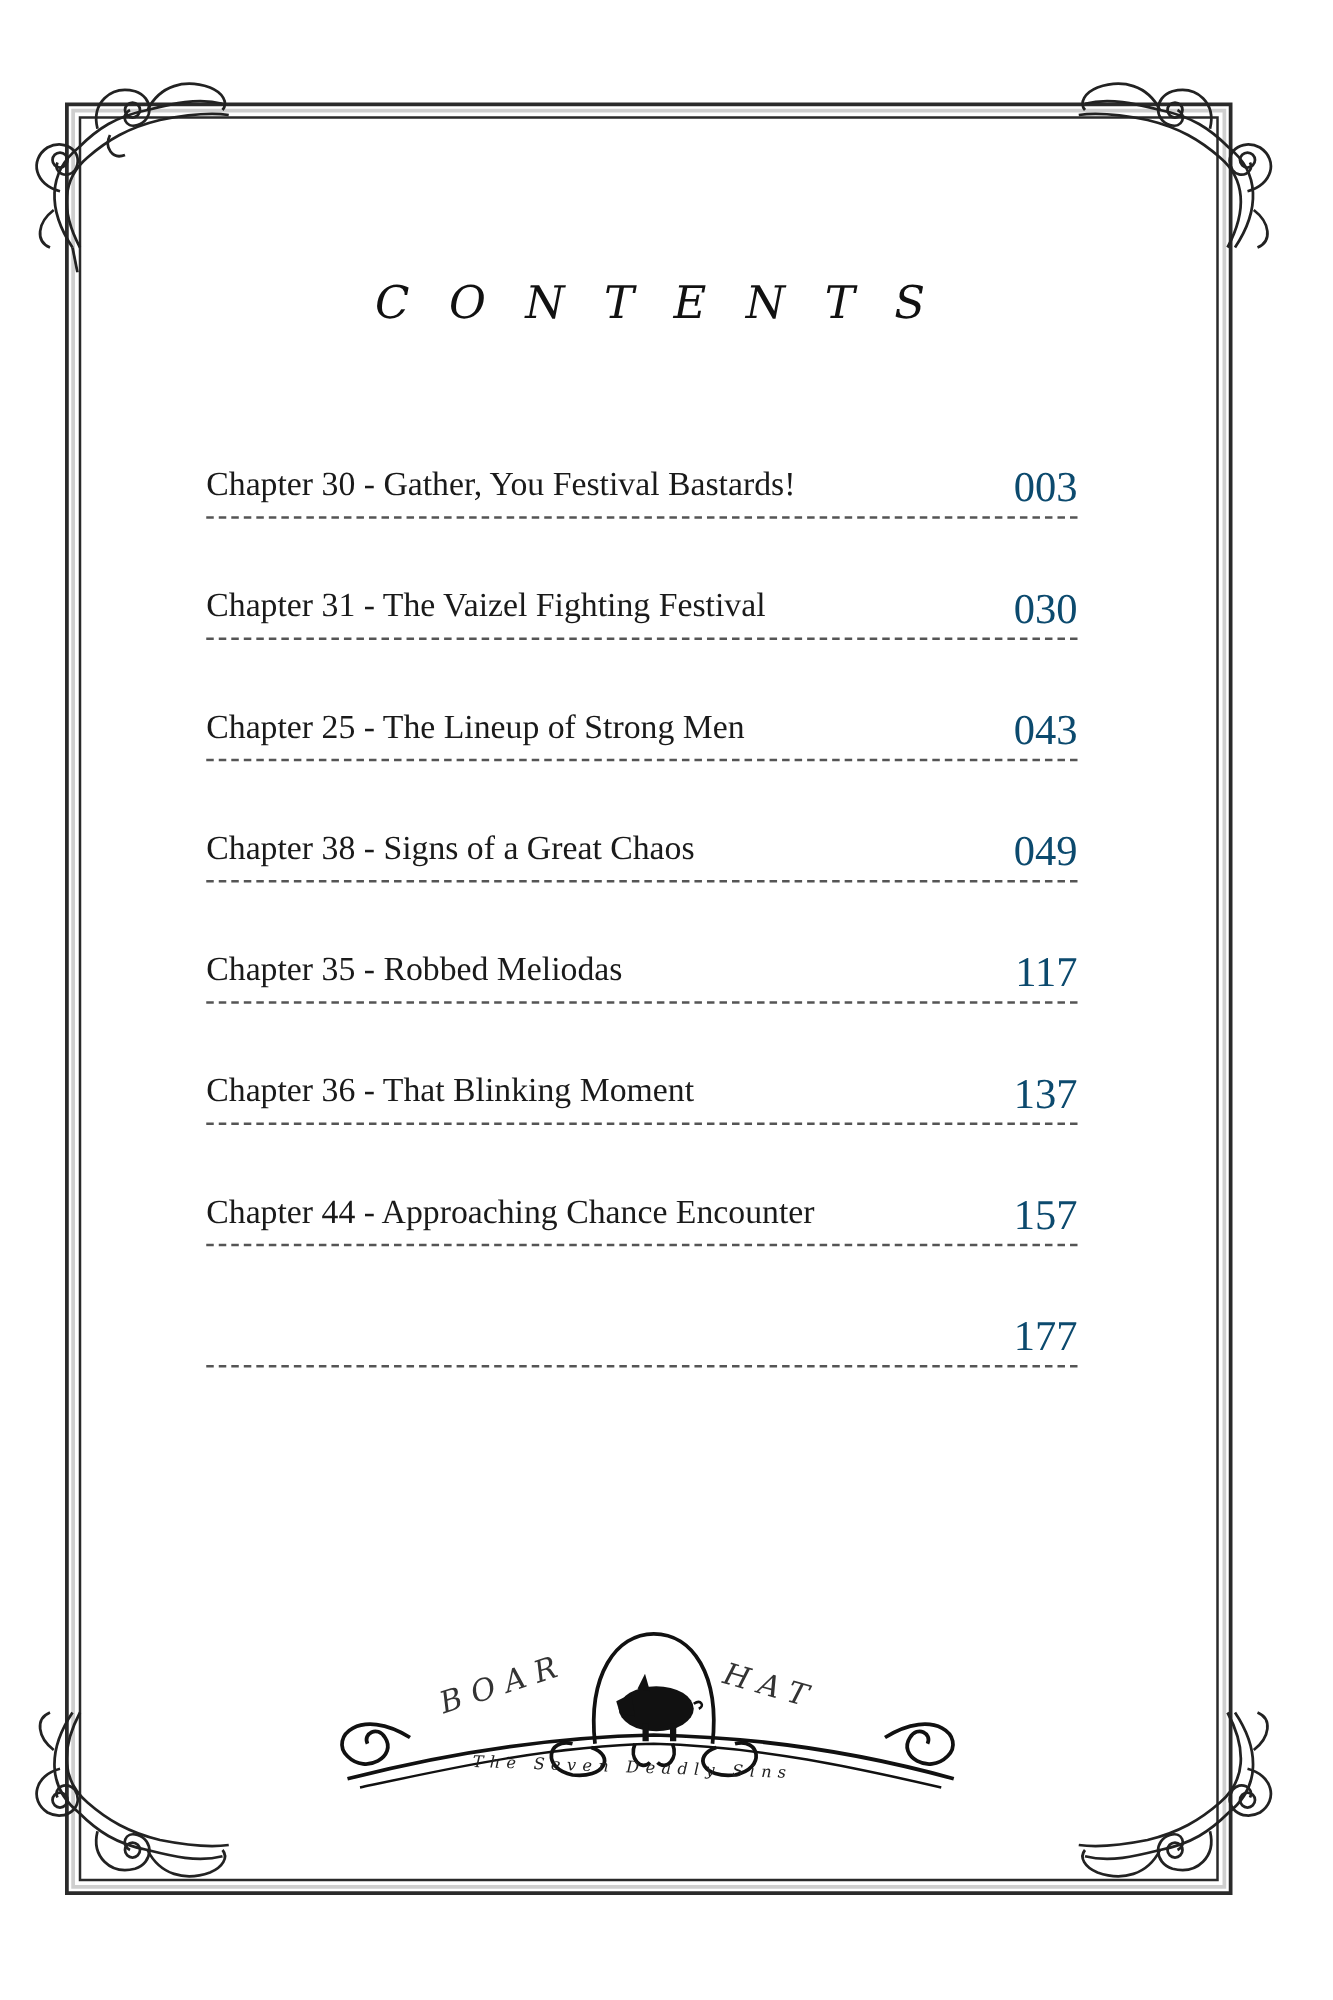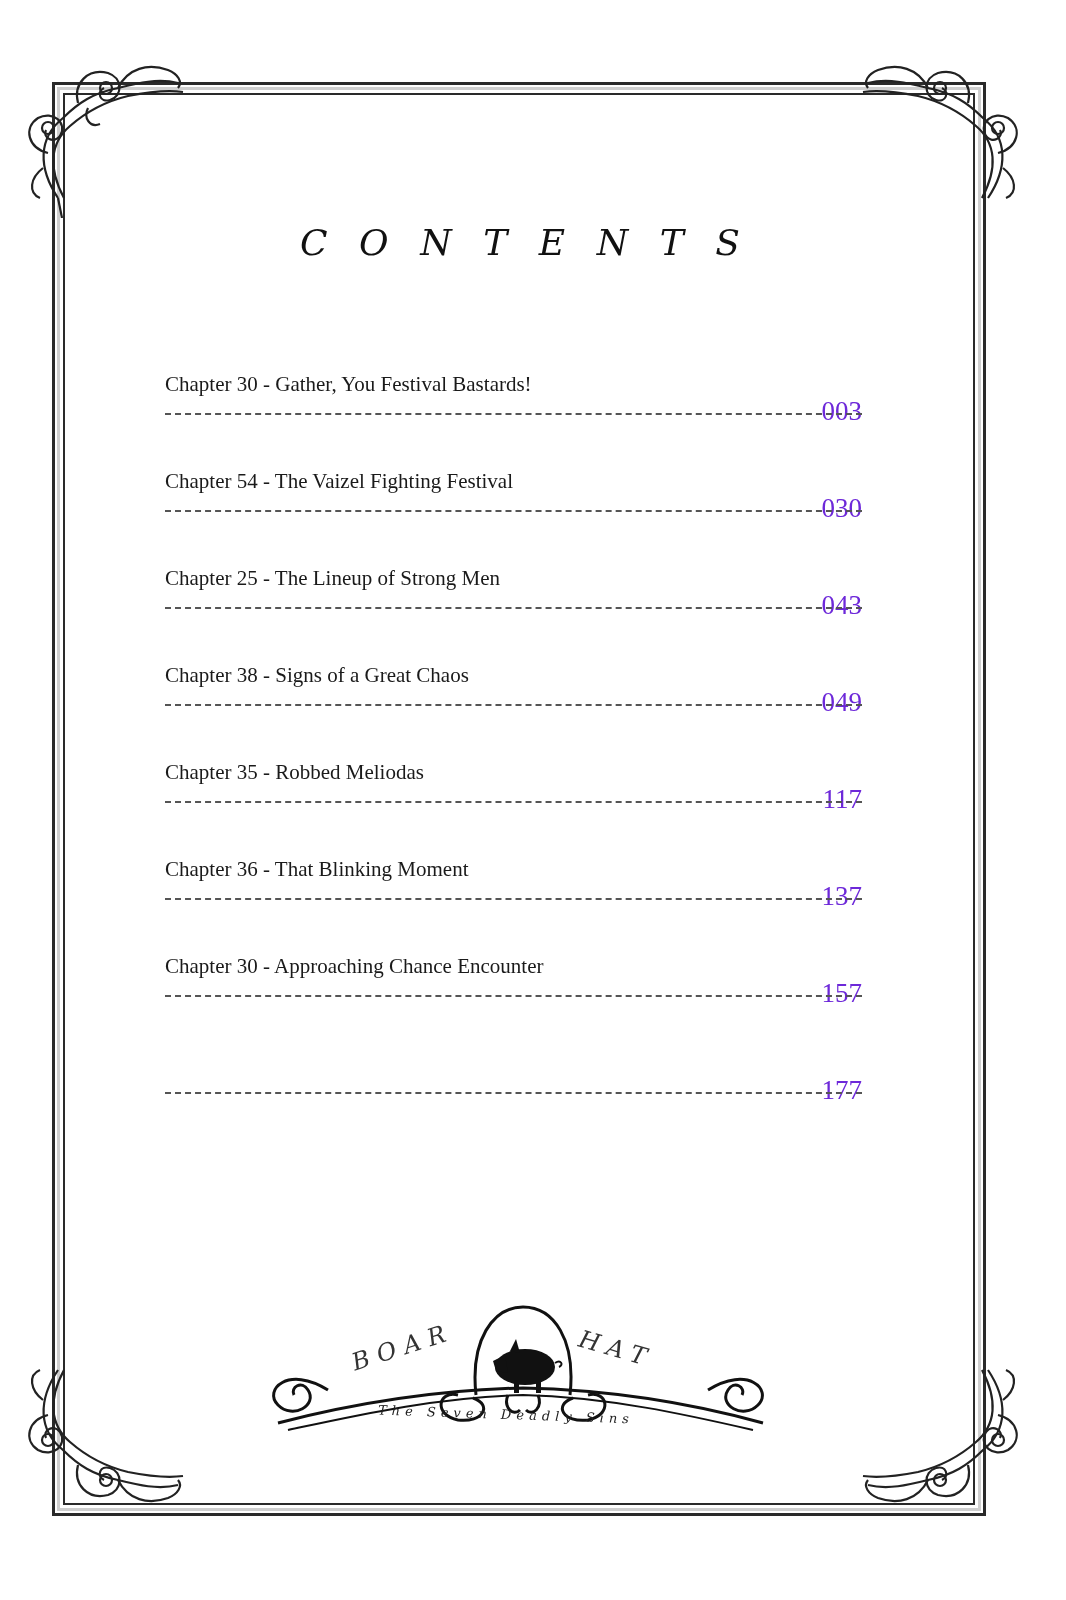--- a/index.html
+++ b/index.html
@@ -13,22 +13,22 @@
     .corner svg { width: 100%; height: 100%; }
     .corner-tl { left: 18px; top: 48px; }
     .corner-tr { right: 38px; top: 48px; transform: scaleX(-1); }
     .corner-bl { left: 18px; top: 1350px; transform: scaleY(-1); }
     .corner-br { right: 38px; top: 1350px; transform: scale(-1,-1); }
 
     .title { position: absolute; left: 300px; top: 222px; width: 440px; display: flex; justify-content: space-between; font-family: "DejaVu Serif", serif; font-style: italic; font-size: 36px; color: #111; }
 
     .toc { position: absolute; left: 165px; top: 368px; width: 697px; }
     .toc-row { position: relative; height: 97px; }
-    .toc-row .label { position: absolute; left: 0; top: 4px; font-family: "Liberation Serif", serif; font-size: 21px; color: #1a1a1a; white-space: nowrap; }
-    .toc-row .page { position: absolute; right: 0; top: 4px; font-family: "Liberation Serif", serif; font-size: 27px; color: #6d28d9; margin-top: 24px; }
+    .toc-row .label { position: absolute; left: 0; top: 4px; font-family: "Liberation Serif", serif; font-size: 27px; color: #1a1a1a; white-space: nowrap; }
+    .toc-row .page { position: absolute; right: 0; top: 4px; font-family: "Liberation Serif", serif; font-size: 34px; color: #0c4a6e; }
     .toc-row .leader { position: absolute; left: 0; right: 0; top: 45px; border-top: 2px dashed #555; }
 
     .logo { position: absolute; left: 258px; top: 1295px; width: 520px; height: 150px; }
     .logo svg { width: 100%; height: 100%; }
     .logo-word { position: absolute; font-family: "DejaVu Serif", serif; font-style: italic; font-size: 24px; color: #333; letter-spacing: 8px; }
     .logo-boar { left: 92px; top: 38px; transform: rotate(-18deg); }
     .logo-hat { left: 320px; top: 40px; transform: rotate(16deg); }
     .logo-tagline { position: absolute; left: 120px; top: 112px; font-family: "DejaVu Serif", serif; font-style: italic; font-size: 13px; letter-spacing: 5px; color: #222; transform: rotate(2deg); }
   </style>
 </head>
@@ -102,21 +102,21 @@
   <span>S</span>
 </div>
 
 <div class="toc">
   <div class="toc-row">
     <span class="label">Chapter 30 - Gather, You Festival Bastards!</span>
     <span class="page">003</span>
     <div class="leader"></div>
   </div>
   <div class="toc-row">
-    <span class="label">Chapter 54 - The Vaizel Fighting Festival</span>
+    <span class="label">Chapter 31 - The Vaizel Fighting Festival</span>
     <span class="page">030</span>
     <div class="leader"></div>
   </div>
   <div class="toc-row">
     <span class="label">Chapter 25 - The Lineup of Strong Men</span>
     <span class="page">043</span>
     <div class="leader"></div>
   </div>
   <div class="toc-row">
     <span class="label">Chapter 38 - Signs of a Great Chaos</span>
@@ -127,21 +127,21 @@
     <span class="label">Chapter 35 - Robbed Meliodas</span>
     <span class="page">117</span>
     <div class="leader"></div>
   </div>
   <div class="toc-row">
     <span class="label">Chapter 36 - That Blinking Moment</span>
     <span class="page">137</span>
     <div class="leader"></div>
   </div>
   <div class="toc-row">
-    <span class="label">Chapter 30 - Approaching Chance Encounter</span>
+    <span class="label">Chapter 44 - Approaching Chance Encounter</span>
     <span class="page">157</span>
     <div class="leader"></div>
   </div>
   <div class="toc-row">
     <span class="page">177</span>
     <div class="leader"></div>
   </div>
 </div>
 
 <div class="logo">

